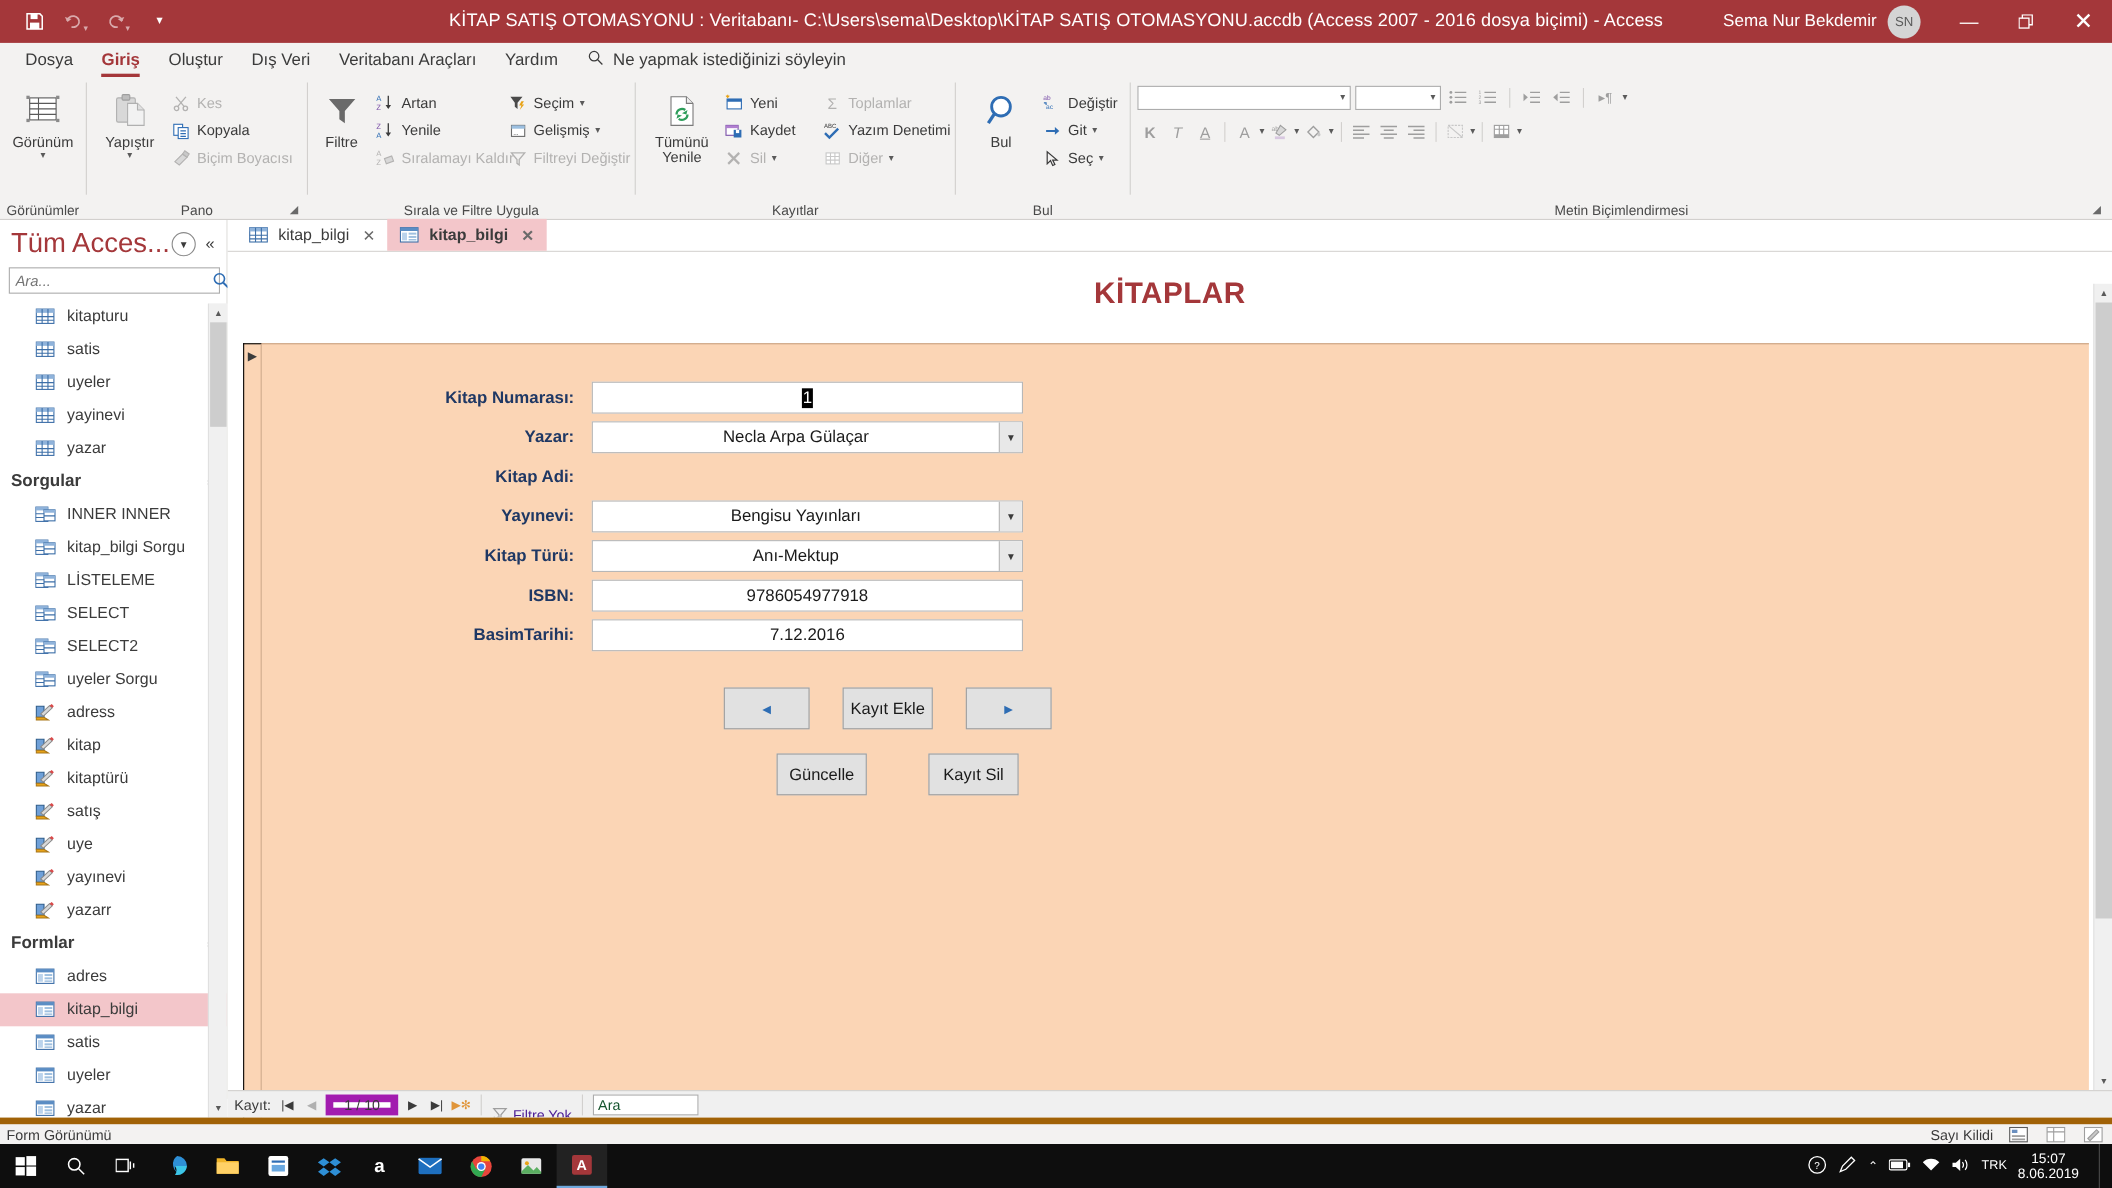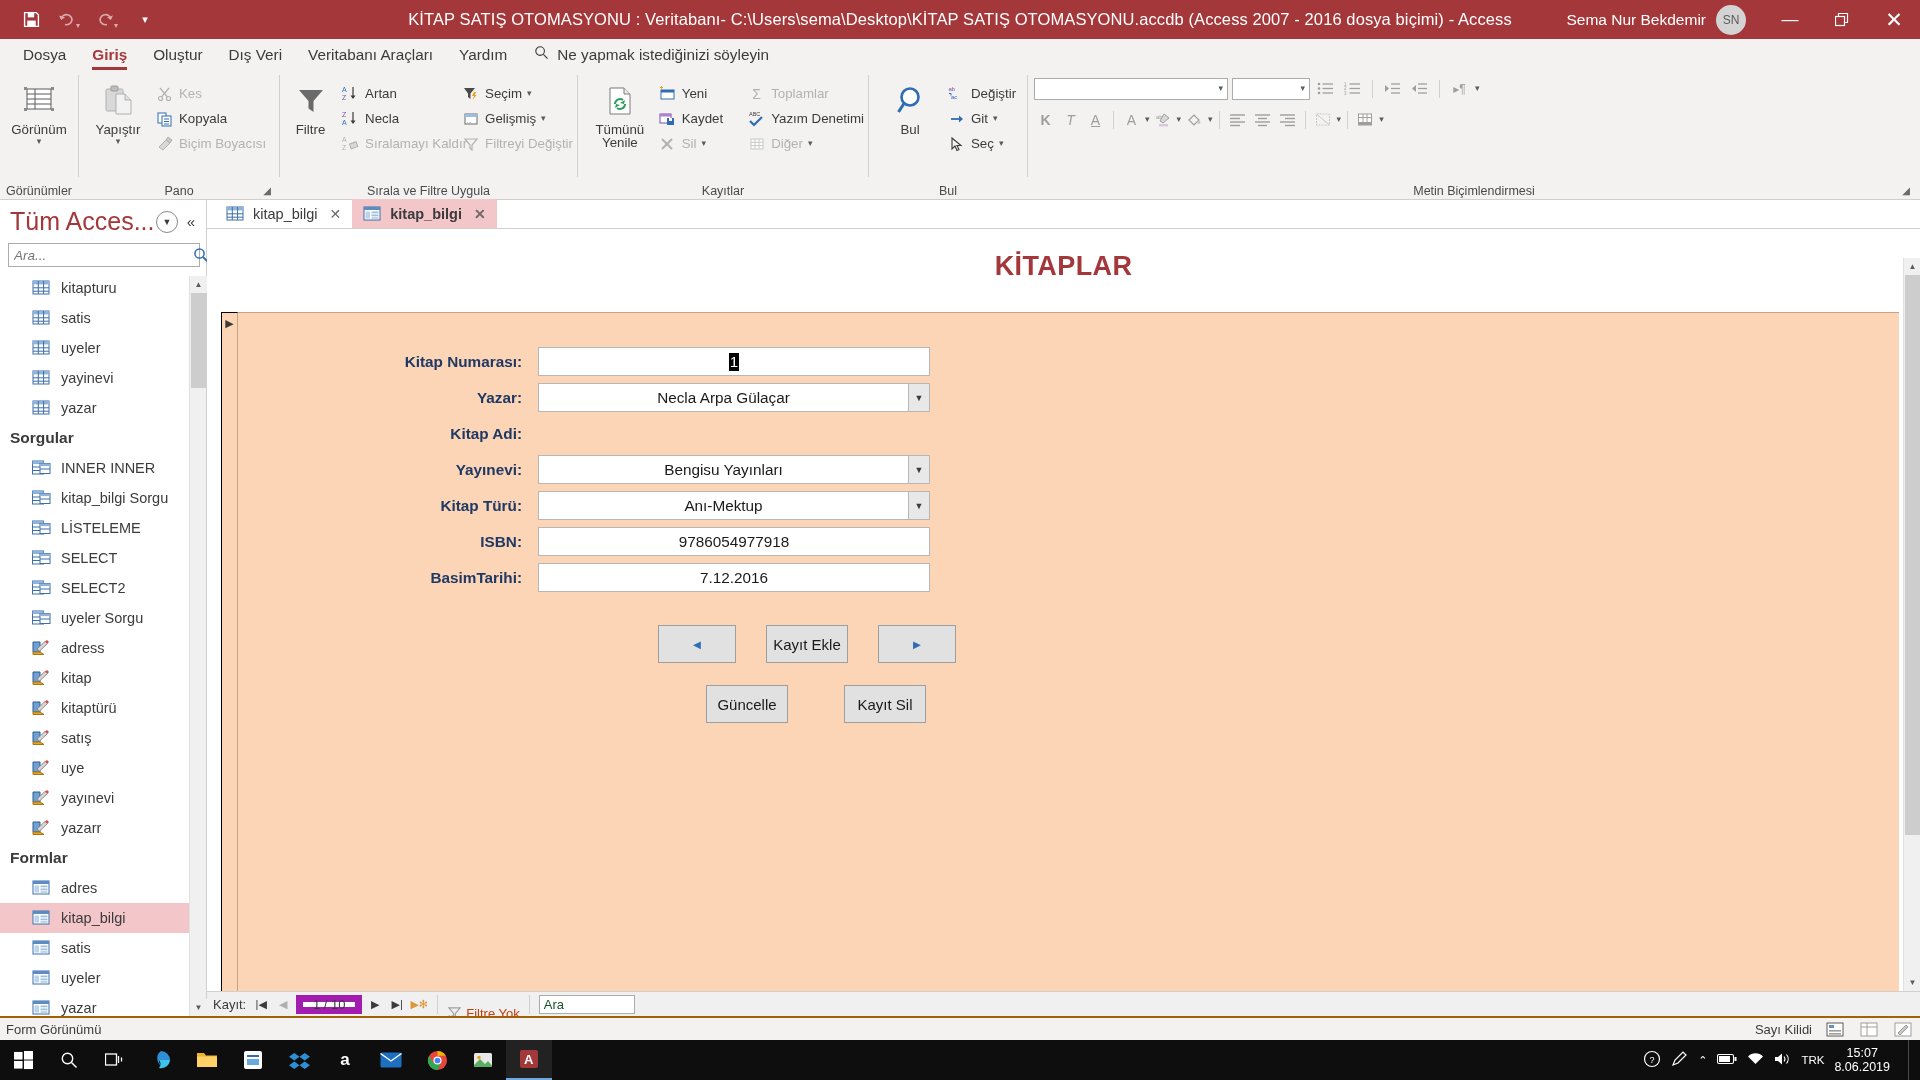--- a/index.html
+++ b/index.html
@@ -224,40 +224,40 @@
   }
   #recnav .rn-lbl { padding-right: 2px; }
   #recnav .rn-btn { width: 18px; text-align: center; font-size: 11px; color: #3B3B3B; }
   #recnav .rn-btn.dim { color: #B0B0B0; }
   #recnav .rn-box {
     width: 66px; height: 19px; background: #ffffff; border: 7px solid #a21caf;
     display: flex; align-items: center; justify-content: center; font-size: 13px;
   }
   #recnav .rn-new { color: #E0953A; font-size: 11px; }
   #recnav .rn-sep { width: 1px; height: 19px; background: #D2D0CE; margin: 0 5px; }
-  #recnav .rn-filter { display: flex; align-items: center; gap: 4px; color: #c2410c; font-size: 13px; margin-top: 19px; }
+  #recnav .rn-filter { display: flex; align-items: center; gap: 4px; color: #4c1d95; font-size: 13px; margin-top: 19px; }
   #recnav .rn-search {
     width: 96px; height: 19px; background: #ffffff; border: 1px solid #ACACAC;
     display: flex; align-items: center; padding-left: 4px; font-size: 13px; color: #14532d;
   }
 
   
   #docvscroll {
     position: absolute; right: 0; top: 29px; bottom: 25px; width: 17px; background: #F0F0F0;
     border-left: 1px solid #E0E0E0;
   }
   #docvscroll .sb-arrow { width: 17px; height: 17px; display:flex; align-items:center; justify-content:center;
     font-size: 8px; color: #5A5A5A; }
   #docvscroll .sb-arrow.bot { position: absolute; bottom: 0; }
   #docvscroll .sb-thumb { position: absolute; top: 17px; left: 1px; width: 15px; height: 560px; background: #CDCDCD; }
 
   
   #statusbar {
     position: absolute; left: 0; right: 0; bottom: 40px; height: 24px;
-    background: #F3F2F1; border-top: 2px solid #a16207;
+    background: #F3F2F1; border-top: 6px solid #a16207;
     display: flex; align-items: center; padding: 0 6px; font-size: 13px; color: #3B3B3B;
   }
   #statusbar .sb-right { margin-left: auto; display: flex; align-items: center; gap: 12px; }
   .viewbtn { width: 22px; height: 18px; display: flex; align-items: center; justify-content: center; }
 
   
   #taskbar {
     position: absolute; left: 0; right: 0; bottom: 0; height: 40px;
     background: #0E0E0E; display: flex; align-items: center;
   }
@@ -435,21 +435,21 @@
         </div>
         <div class="smbtn">
           <span class="smicon">
             <svg width="17" height="17" viewBox="0 0 17 17">
                 <text x="0" y="7" font-size="7" fill="#7A4FA8" font-family="sans-serif">Z</text>
                 <text x="0" y="15" font-size="7" fill="#2E6DB4" font-family="sans-serif">A</text>
                 <line x1="11" y1="2" x2="11" y2="13" stroke="#3B3B3B" stroke-width="1.2"></line>
                 <path d="M8.5 10.5 L11 14 L13.5 10.5Z" fill="#3B3B3B"></path>
               </svg>
           </span>
-          <span>Necla</span>
+          <span>Yenile</span>
         </div>
         <div class="smbtn disabled">
           <span class="smicon">
             <svg width="17" height="17" viewBox="0 0 17 17">
                 <text x="0" y="7" font-size="7" fill="#B3B2B1" font-family="sans-serif">A</text>
                 <text x="0" y="15" font-size="7" fill="#B3B2B1" font-family="sans-serif">Z</text>
                 <rect x="8" y="8" width="7" height="5" transform="rotate(-20 11 10)" fill="#D8D8D8" stroke="#B3B2B1"></rect>
               </svg>
           </span>
           <span>Sıralamayı Kaldır</span>

